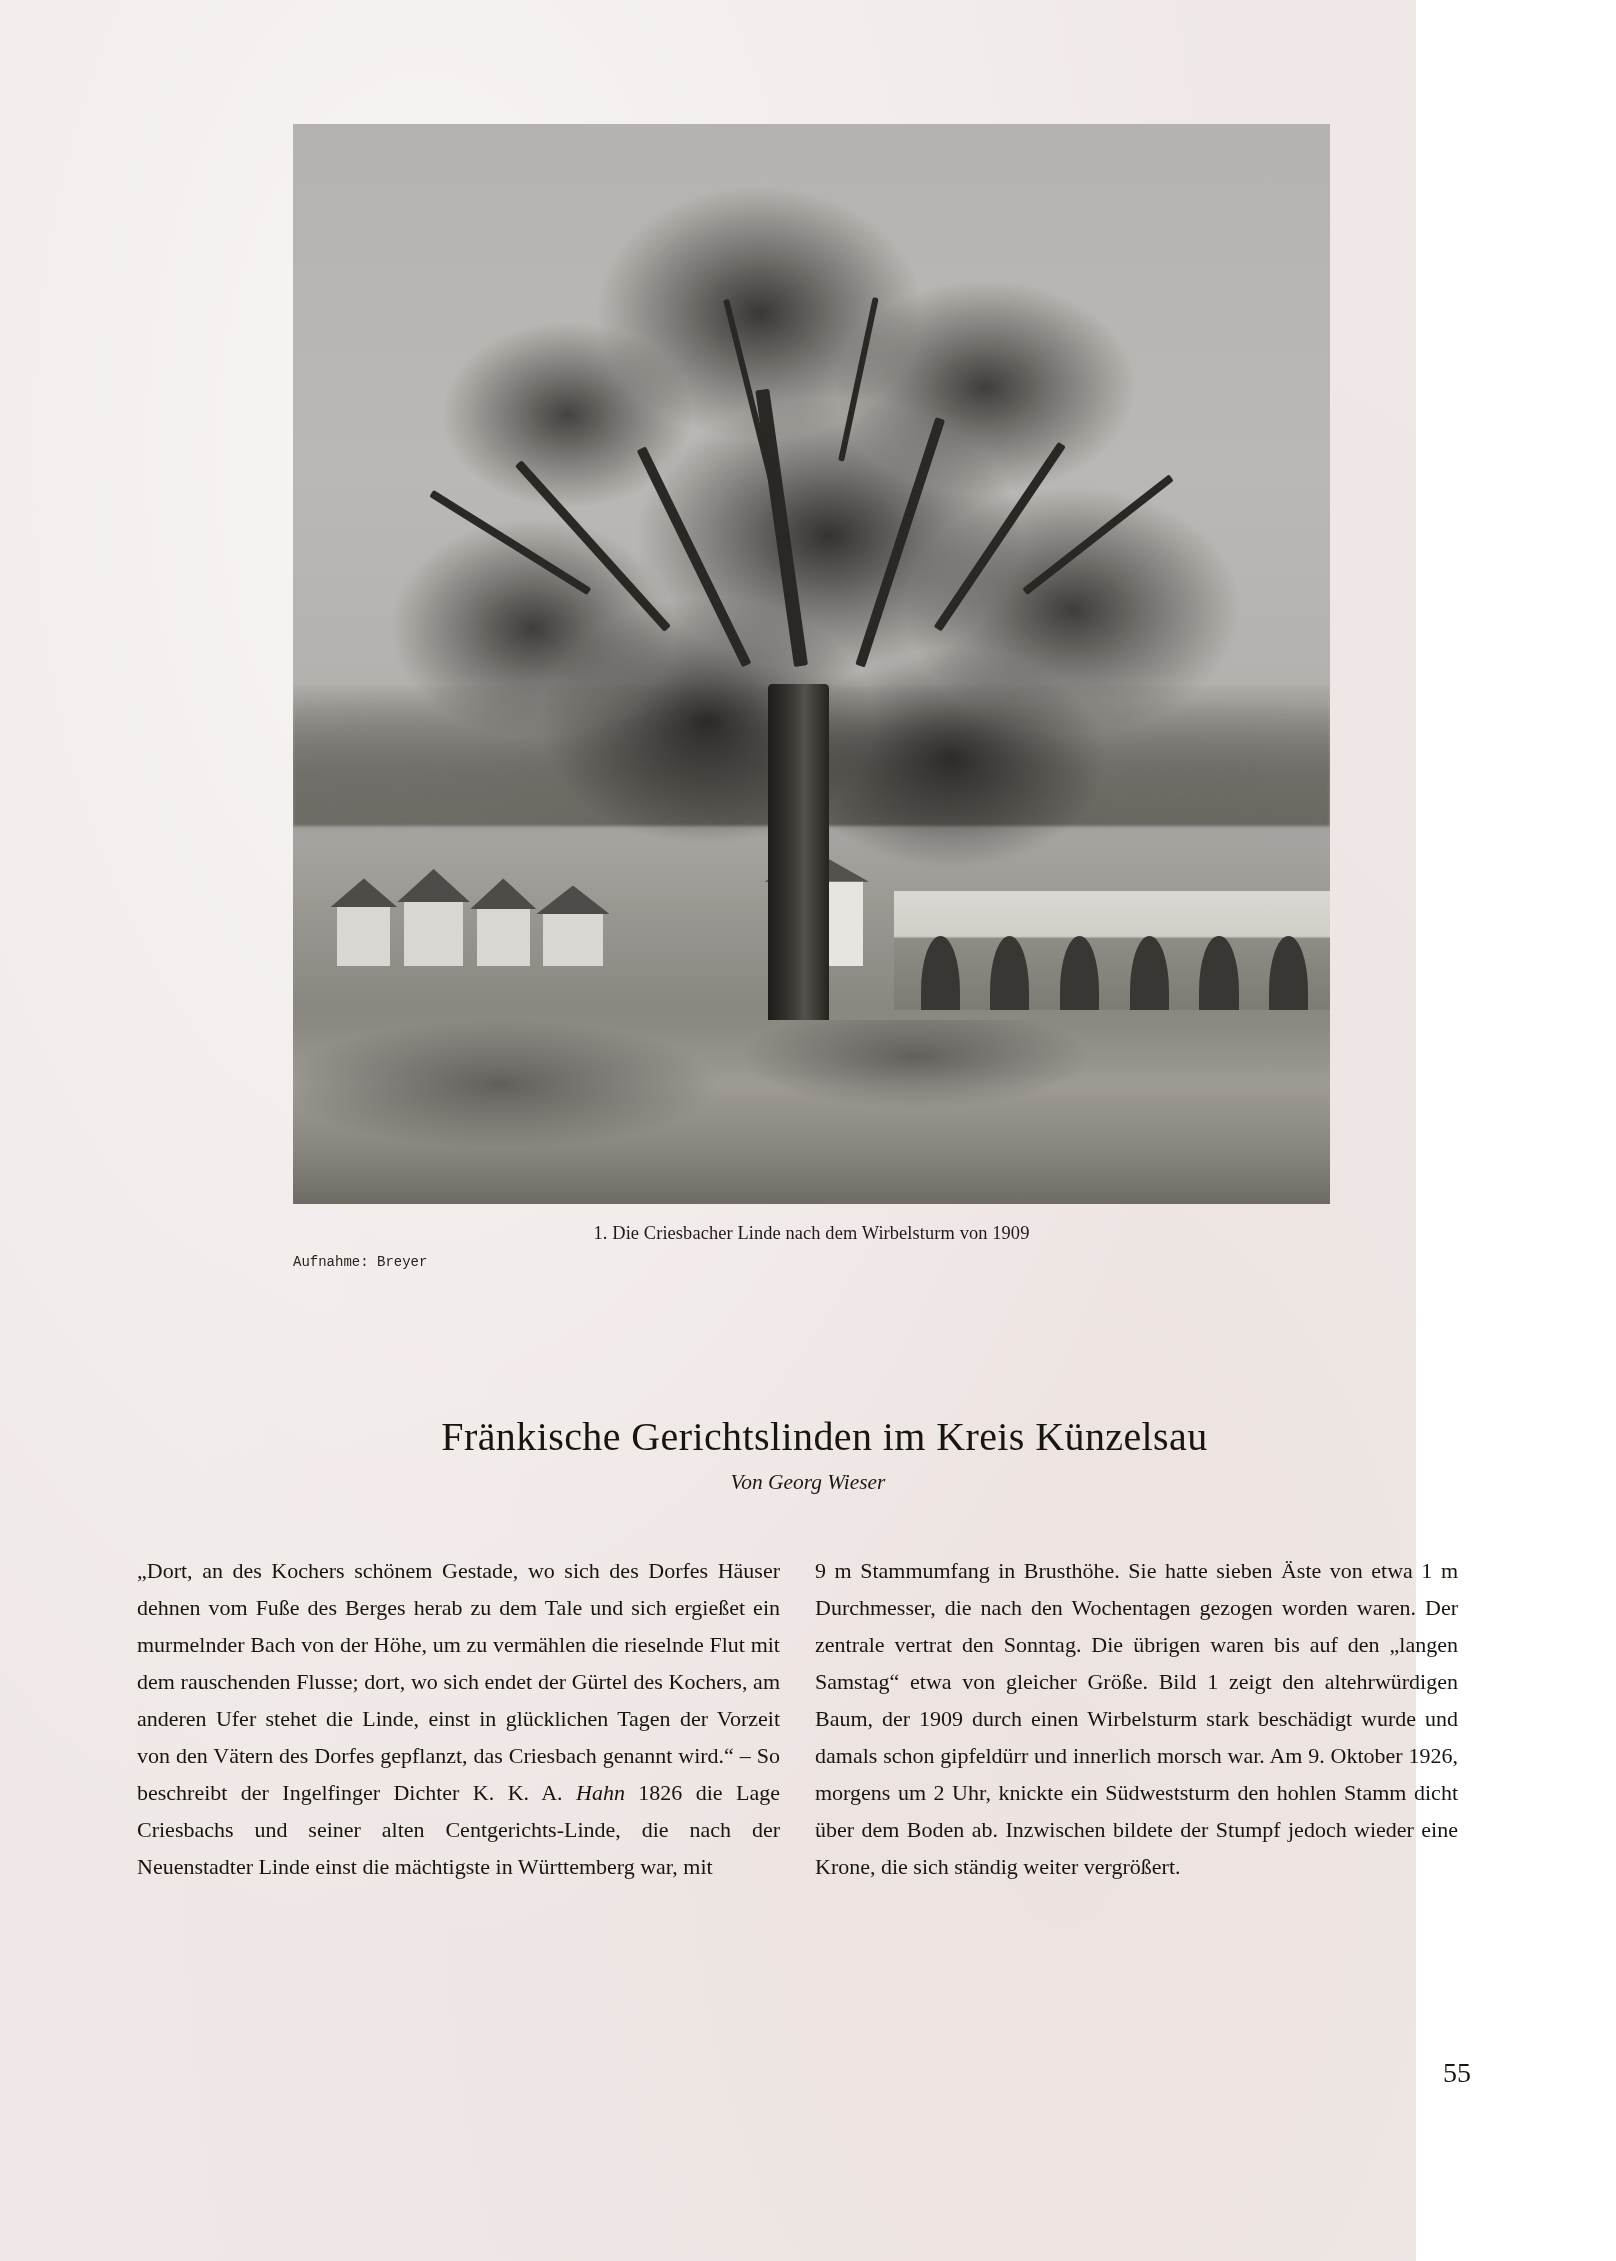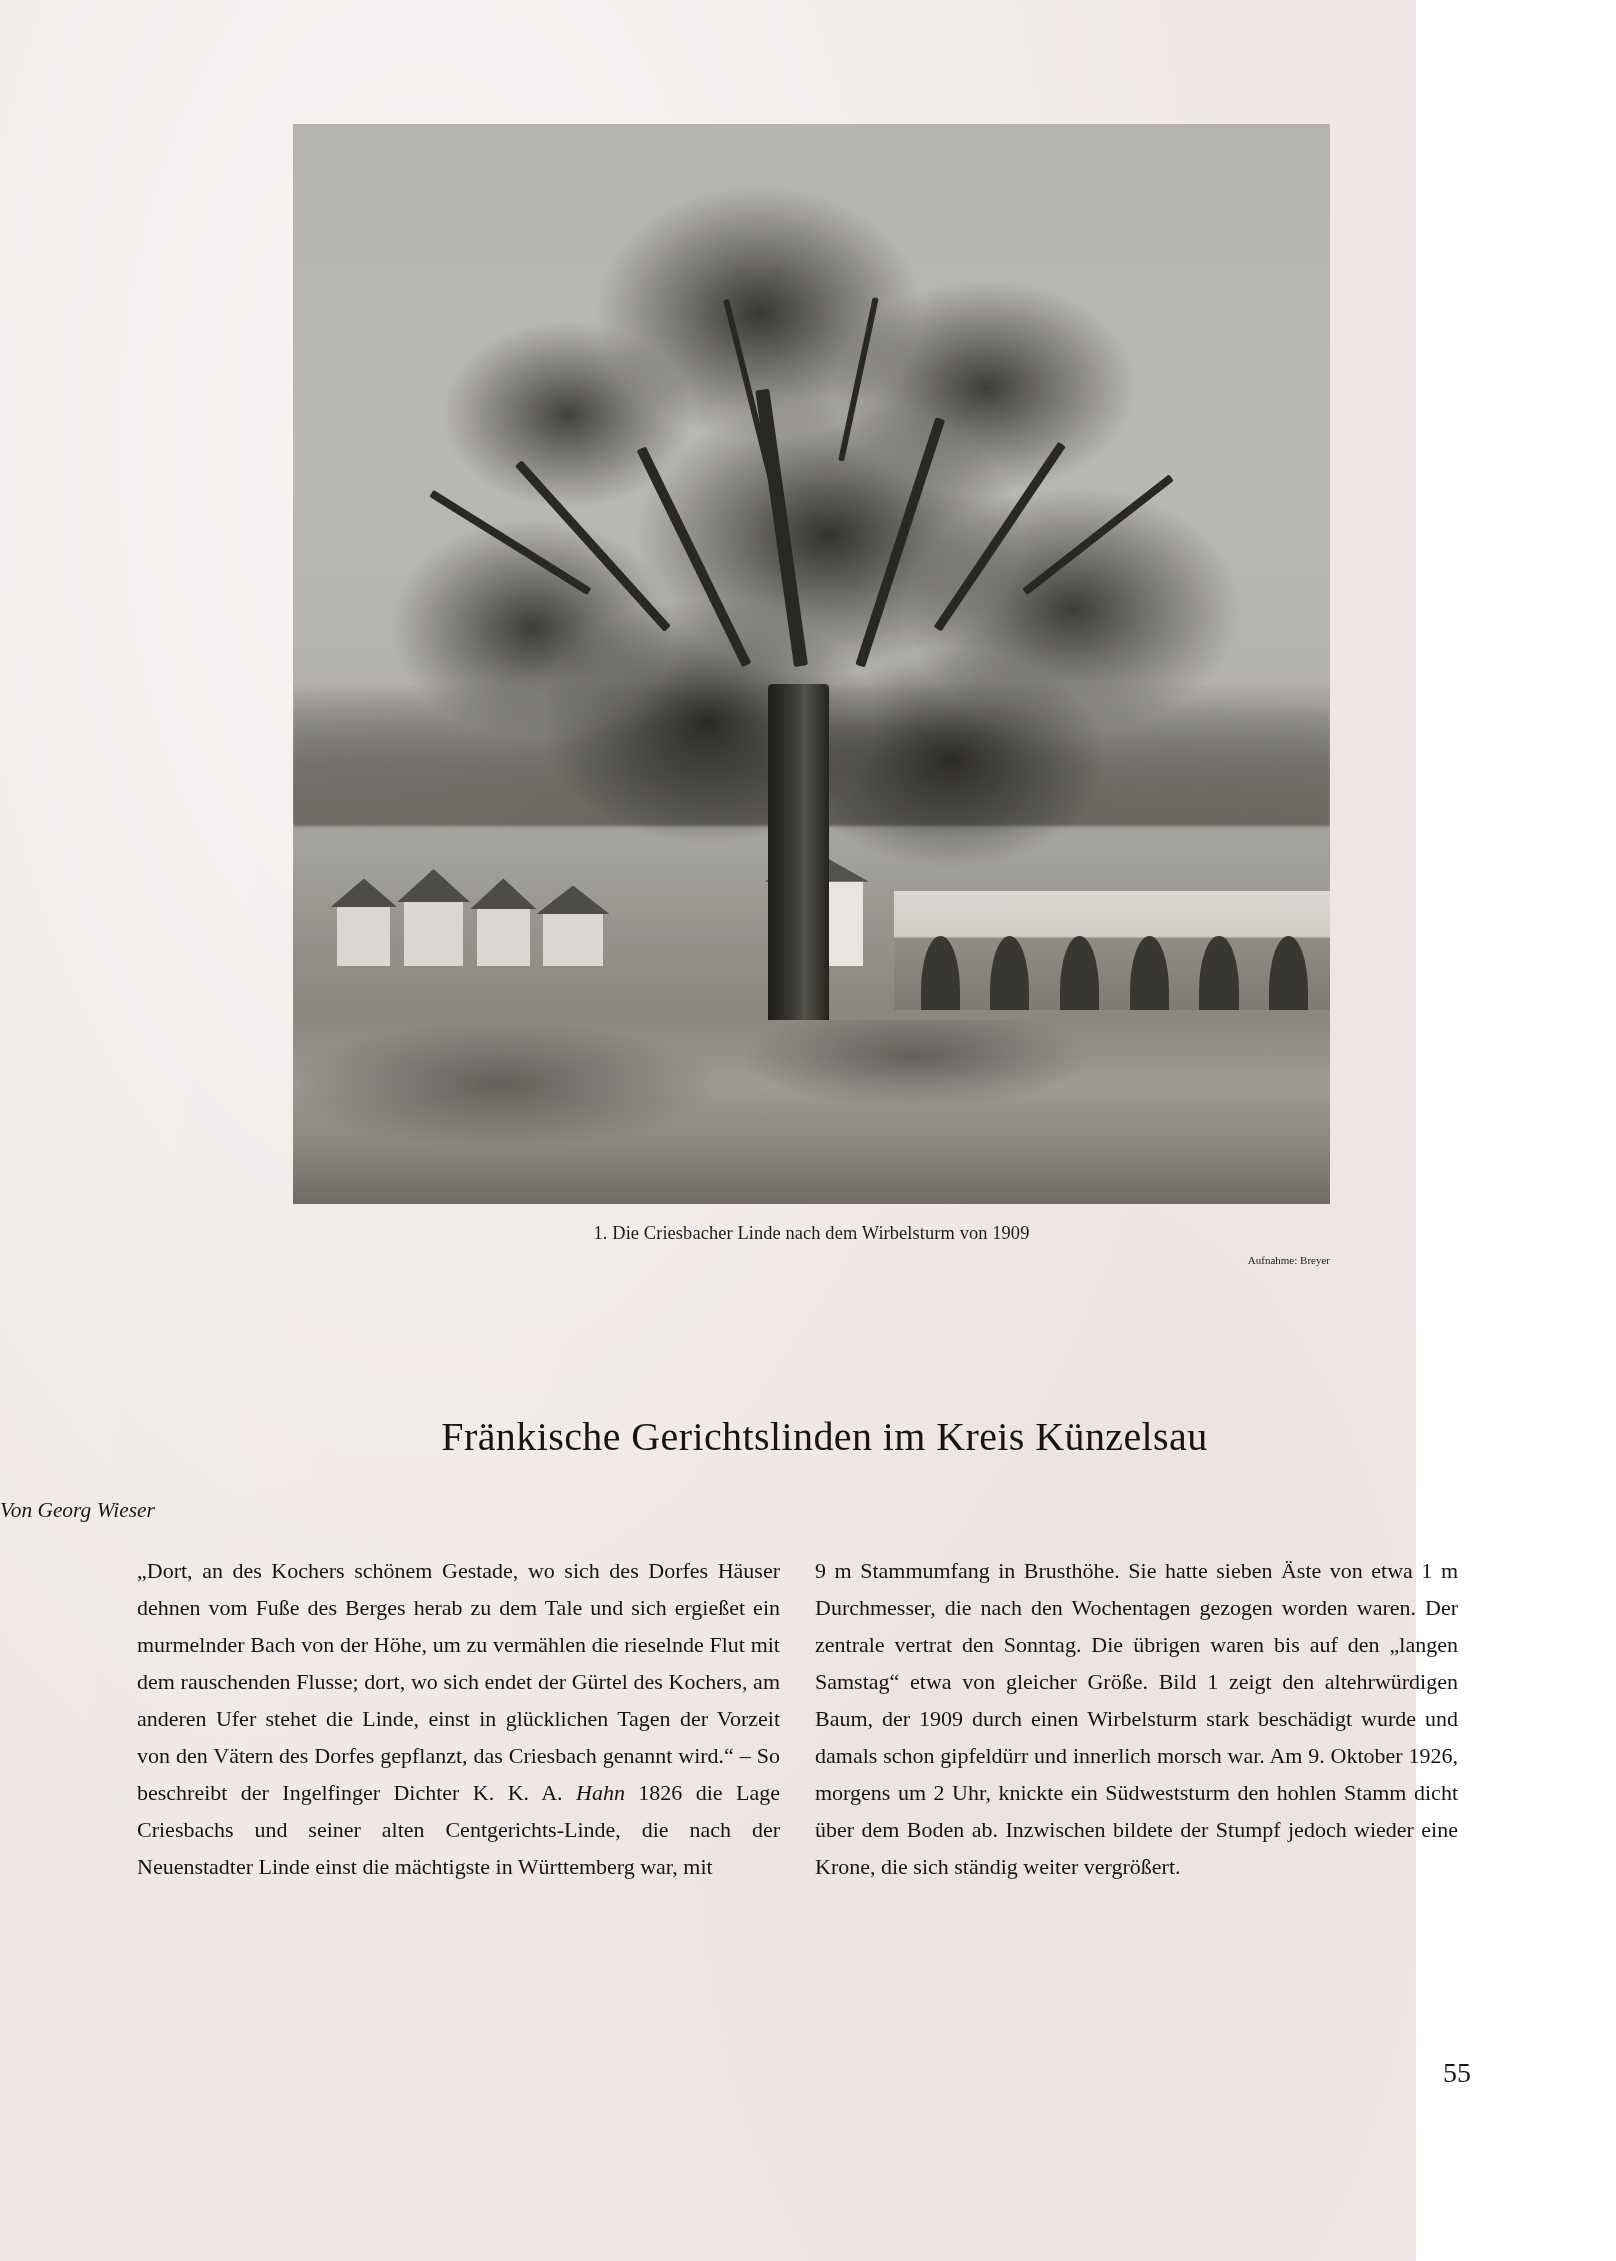--- a/index.html
+++ b/index.html
@@ -179,47 +179,48 @@
   }
   .figure-caption {
     margin-top: 19px;
     text-align: center;
     font-size: 18.4px;
     color: #1d1b18;
     letter-spacing: 0.1px;
   }
   .figure-credit {
     margin-top: 10.3px;
-    text-align: right;
-    font-size: 11px;
+    text-align: left;
+    font-size: 14px;
     color: #26241f;
+    font-family: Liberation Mono, monospace;
   }
 
   
   .article-title {
     position: absolute;
     left: 0;
     right: 0;
     top: 1386px;
     text-align: center;
     font-size: 40px;
     font-weight: normal;
     color: #17150f;
     letter-spacing: 0.4px;
     padding-left: 33px;
   }
   .byline {
     position: absolute;
     left: 0;
     right: 0;
     top: 1470px;
+    text-align: center;
     font-size: 21.4px;
     font-style: italic;
     color: #1a1813;
-    margin-top: 28px;
   }
 
   
   .columns {
     position: absolute;
     left: 137px;
     top: 1552px;
     width: 1334px;
     display: flex;
     gap: 35px;

